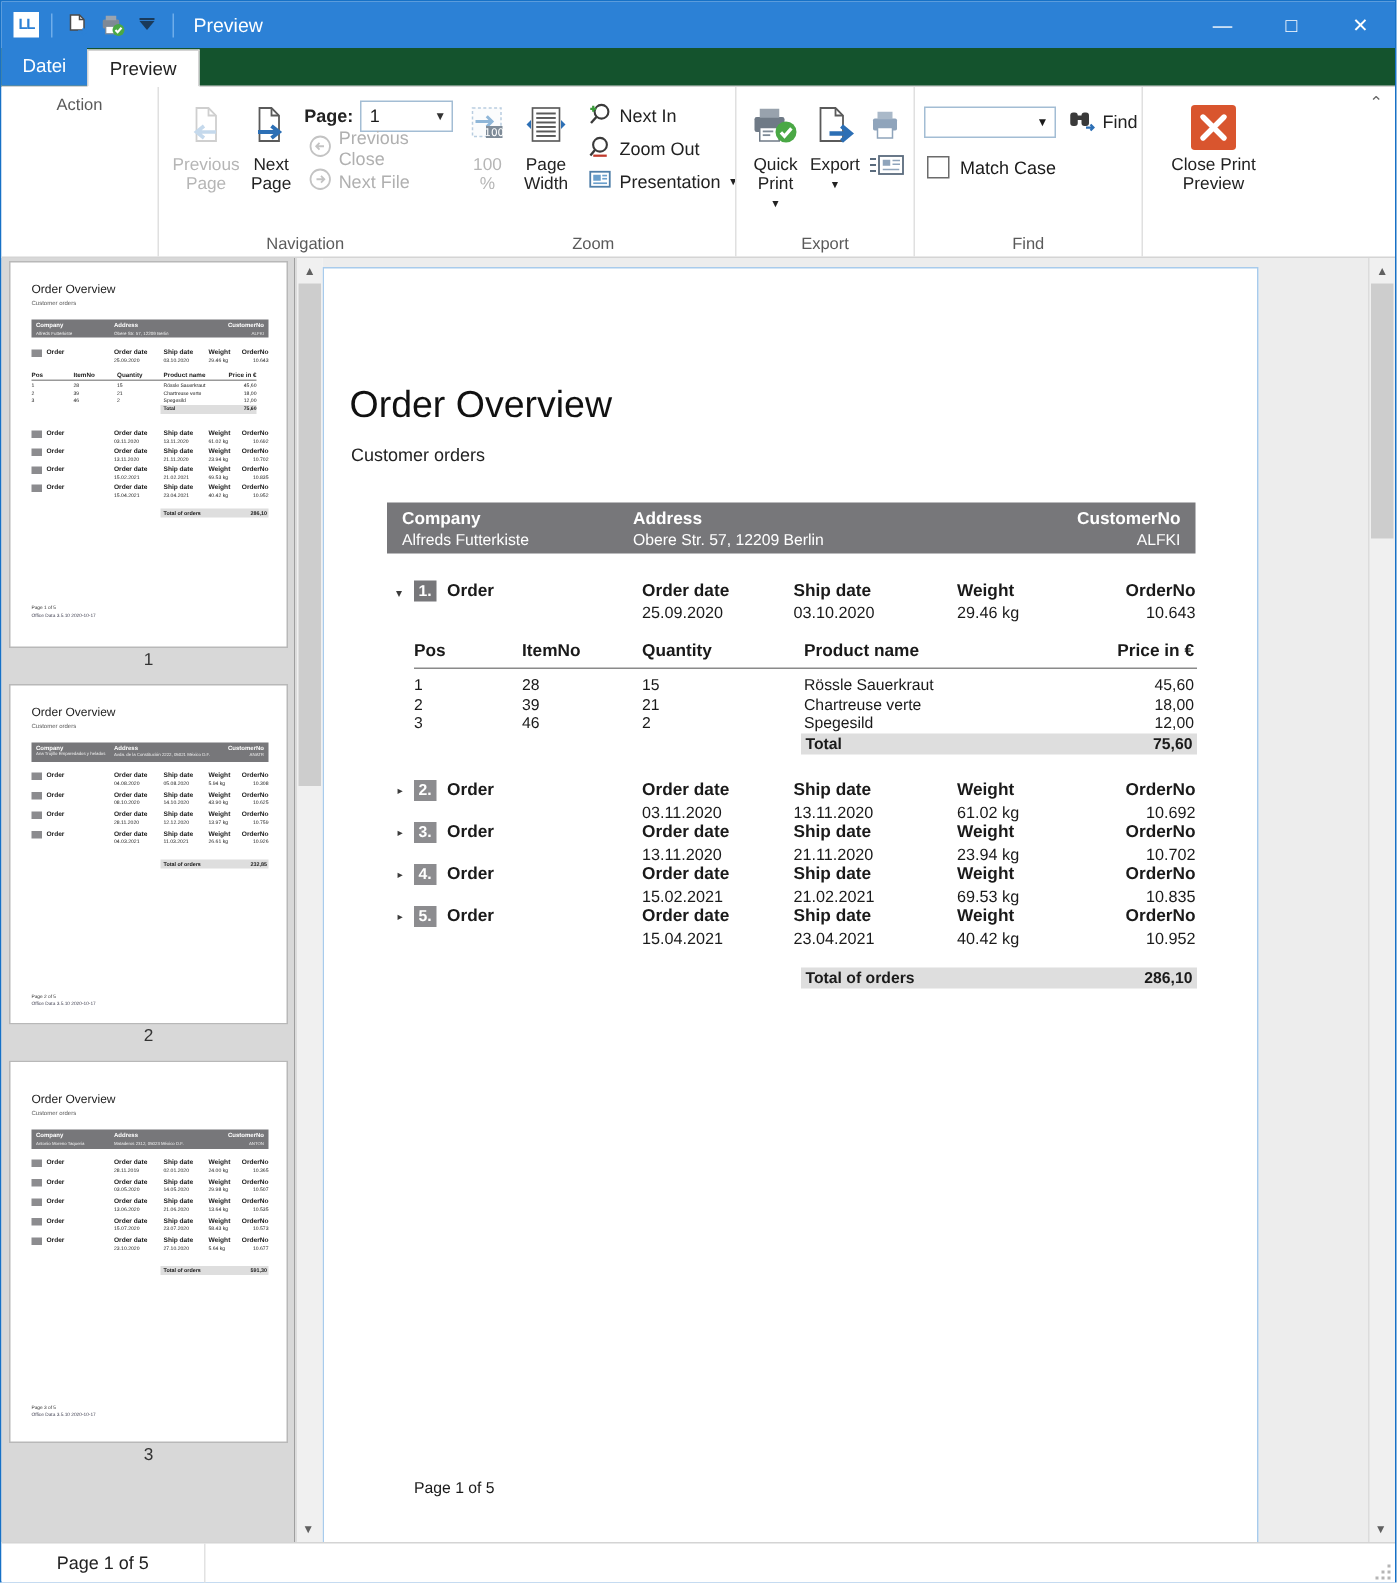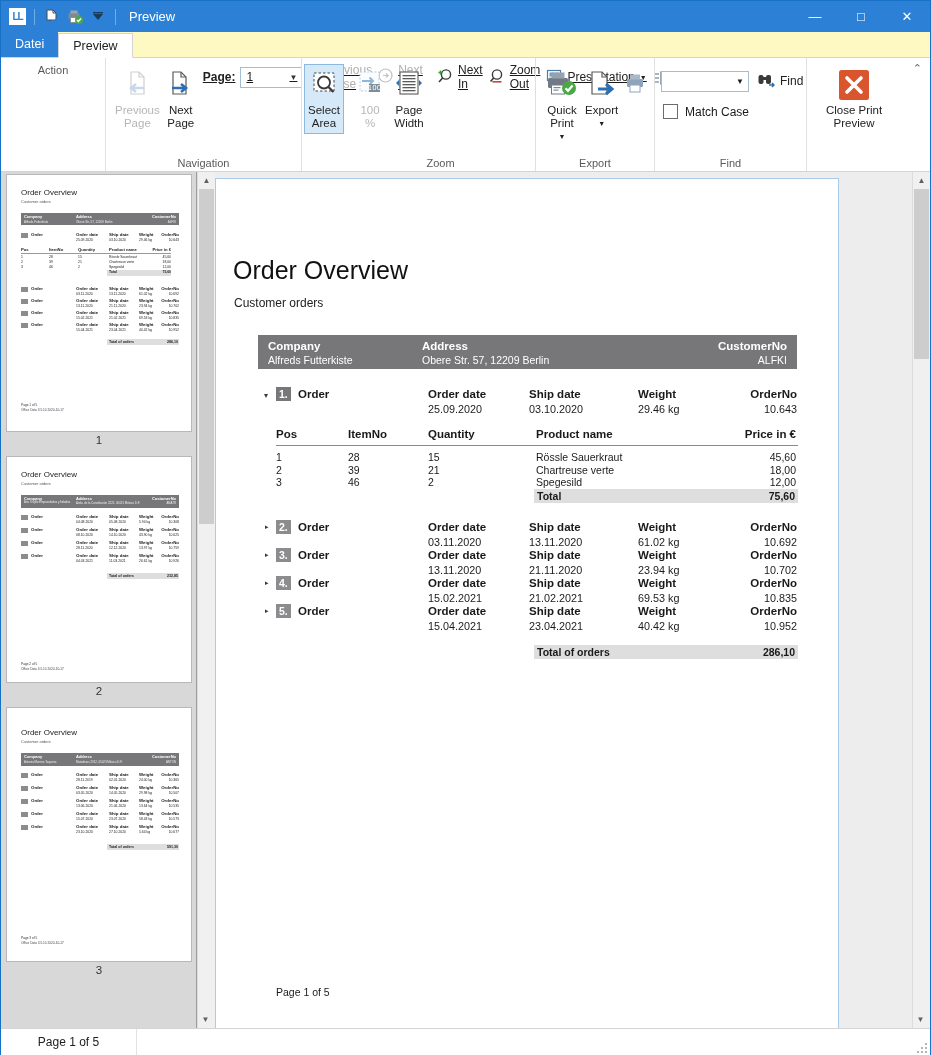--- a/index.html
+++ b/index.html
@@ -19,21 +19,21 @@
   .ll-logo{width:17px;height:17px;background:#fff;color:#2c81d6;font-weight:bold;
            font-size:10px;line-height:17px;text-align:center;letter-spacing:-1px;}
   .qsep{width:1px;height:16px;background:#6fadea;margin:0 3px;}
   .qicon{width:18px;height:18px;position:relative;display:inline-block;}
   .ttitle{color:#fff;font-size:13px;margin-left:10px;}
   .wbtns{position:absolute;right:0;top:0;height:31px;display:flex;}
   .wbtn{width:46px;height:31px;display:flex;align-items:center;justify-content:center;
         color:#fff;font-size:13px;}
 
   
-  .tabrow{height:25px;background:#fef9c3;display:flex;align-items:flex-end;
+  .tabrow{height:25px;background:#14532d;display:flex;align-items:flex-end;
           border-bottom:1px solid #d4d4d4;position:relative;}
   .tab{height:25px;line-height:25px;padding:0 14px;font-size:12.5px;box-sizing:border-box;}
   .tab.file{background:#2c81d6;color:#fff;}
   .tab.active{background:#fff;color:#222;border:1px solid #d4d4d4;border-bottom:1px solid #fff;
               margin-bottom:-1px;}
 
   
   .ribbon{height:114px;background:#fff;border-bottom:1px solid #d4d4d4;
           display:flex;position:relative;box-sizing:border-box;}
   .group{display:flex;flex-direction:column;justify-content:space-between;
@@ -43,21 +43,21 @@
   .glabel{text-align:center;font-size:11px;color:#5a5a5a;height:16px;line-height:16px;}
   .bigbtn{width:56px;display:flex;flex-direction:column;align-items:center;
           padding:3px 2px;box-sizing:border-box;text-align:center;
           font-size:11.5px;line-height:13px;color:#222;border:1px solid transparent;}
   .bigbtn.sel{background:#d6e9f8;border:1px solid #8cb9dd;}
   .bigbtn.dis{color:#b6b6b6;}
   .bigico{height:34px;display:flex;align-items:center;justify-content:center;margin-bottom:2px;}
   .smallrow{display:flex;align-items:center;gap:5px;height:22px;font-size:12px;color:#222;
             padding:0 3px;}
   .smallrow.dis{color:#b0b0b0;}
-  .col{display:flex;text-decoration:underline;}
+  .col{display:flex;flex-direction:column;}
 
   .pagebox{display:flex;align-items:center;gap:5px;height:22px;}
   .pagelbl{font-size:12px;font-weight:bold;color:#222;}
   .combo{width:62px;height:21px;border:1px solid #a3bdd4;background:#fff;
          display:flex;align-items:center;box-sizing:border-box;}
   .combo .val{flex:1;padding-left:5px;font-size:12px;}
   .combo .arr{width:16px;text-align:center;font-size:8px;color:#333;}
 
   .findcombo{width:88px;height:21px;border:1px solid #a3bdd4;background:#fff;
              display:flex;align-items:center;box-sizing:border-box;}
@@ -226,36 +226,20 @@
                   <path d="M5 7.5h5M8 5.3l2.2 2.2L8 9.7" fill="none" stroke="#c3c3c3" stroke-width="1.2"></path>
                 </svg>
             </span>
             <span>Next File</span>
           </div>
         </div>
       </div>
       <div class="glabel">Navigation</div>
     </div>
 
-    <div class="group" style="width:45px;padding-left:0">
-      <div class="gbody" style="padding:2px 2px 0 2px">
-        <div class="bigbtn sel" style="width:41px">
-          <div class="bigico">
-            <svg width="30" height="32" viewBox="0 0 30 32">
-              <rect x="5" y="4" width="20" height="18" fill="#fff" stroke="#4a4a4a" stroke-width="1" stroke-dasharray="2.5,2"></rect>
-              <circle cx="15" cy="13.5" r="6" fill="none" stroke="#3a3a3a" stroke-width="1.8"></circle>
-              <path d="M19.5 18l5 5" stroke="#3a3a3a" stroke-width="2.2"></path>
-            </svg>
-          </div>
-          <span>Select</span>
-          <span>Area</span>
-        </div>
-      </div>
-      <div class="glabel"></div>
-    </div>
 
     <div class="group" style="width:189px;border-left:none">
       <div class="gbody">
         <div class="bigbtn dis">
           <div class="bigico">
             <svg width="30" height="32" viewBox="0 0 30 32">
               <rect x="5" y="3" width="19" height="19" fill="#fbfcfd" stroke="#b9cde0" stroke-width="1" stroke-dasharray="2,1.6"></rect>
               <path d="M7 12h11m-3.5-3.5L18 12l-3.5 3.5" fill="none" stroke="#8fb6d8" stroke-width="2"></path>
               <rect x="14" y="15" width="11" height="8" fill="#7e8b98"></rect>
               <text x="19.5" y="21.4" font-size="7" fill="#fff" text-anchor="middle" font-family="DejaVu Sans">100</text>

